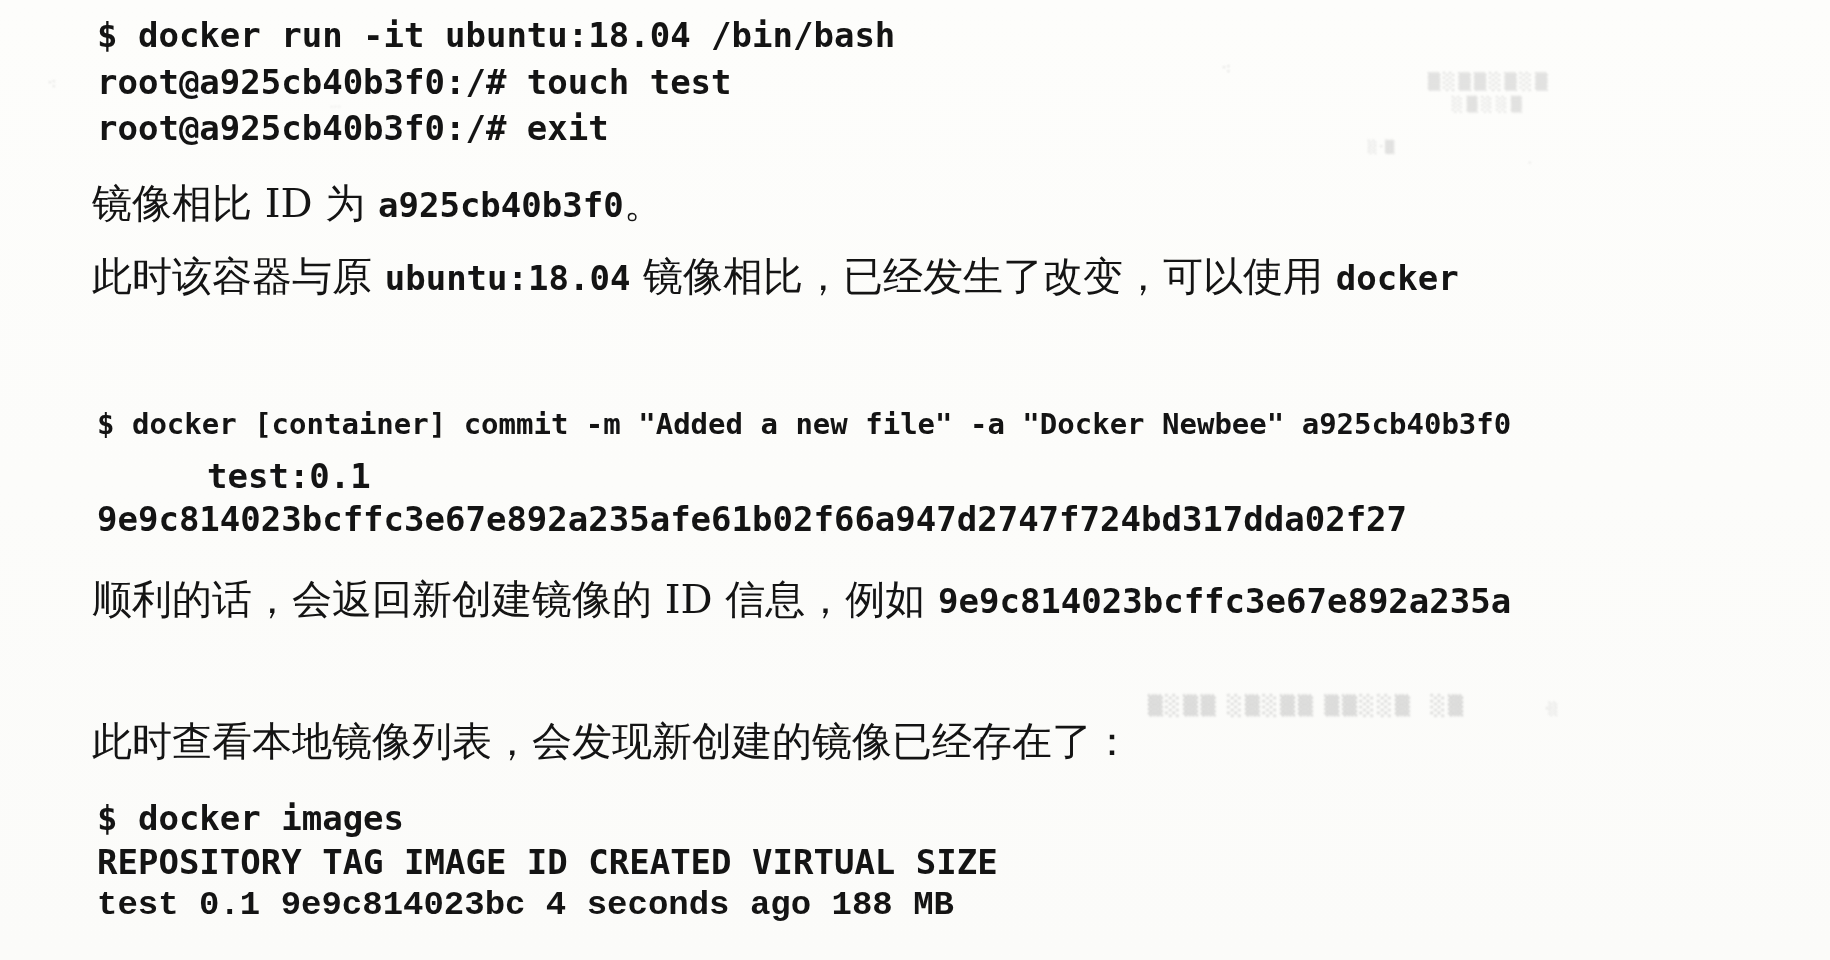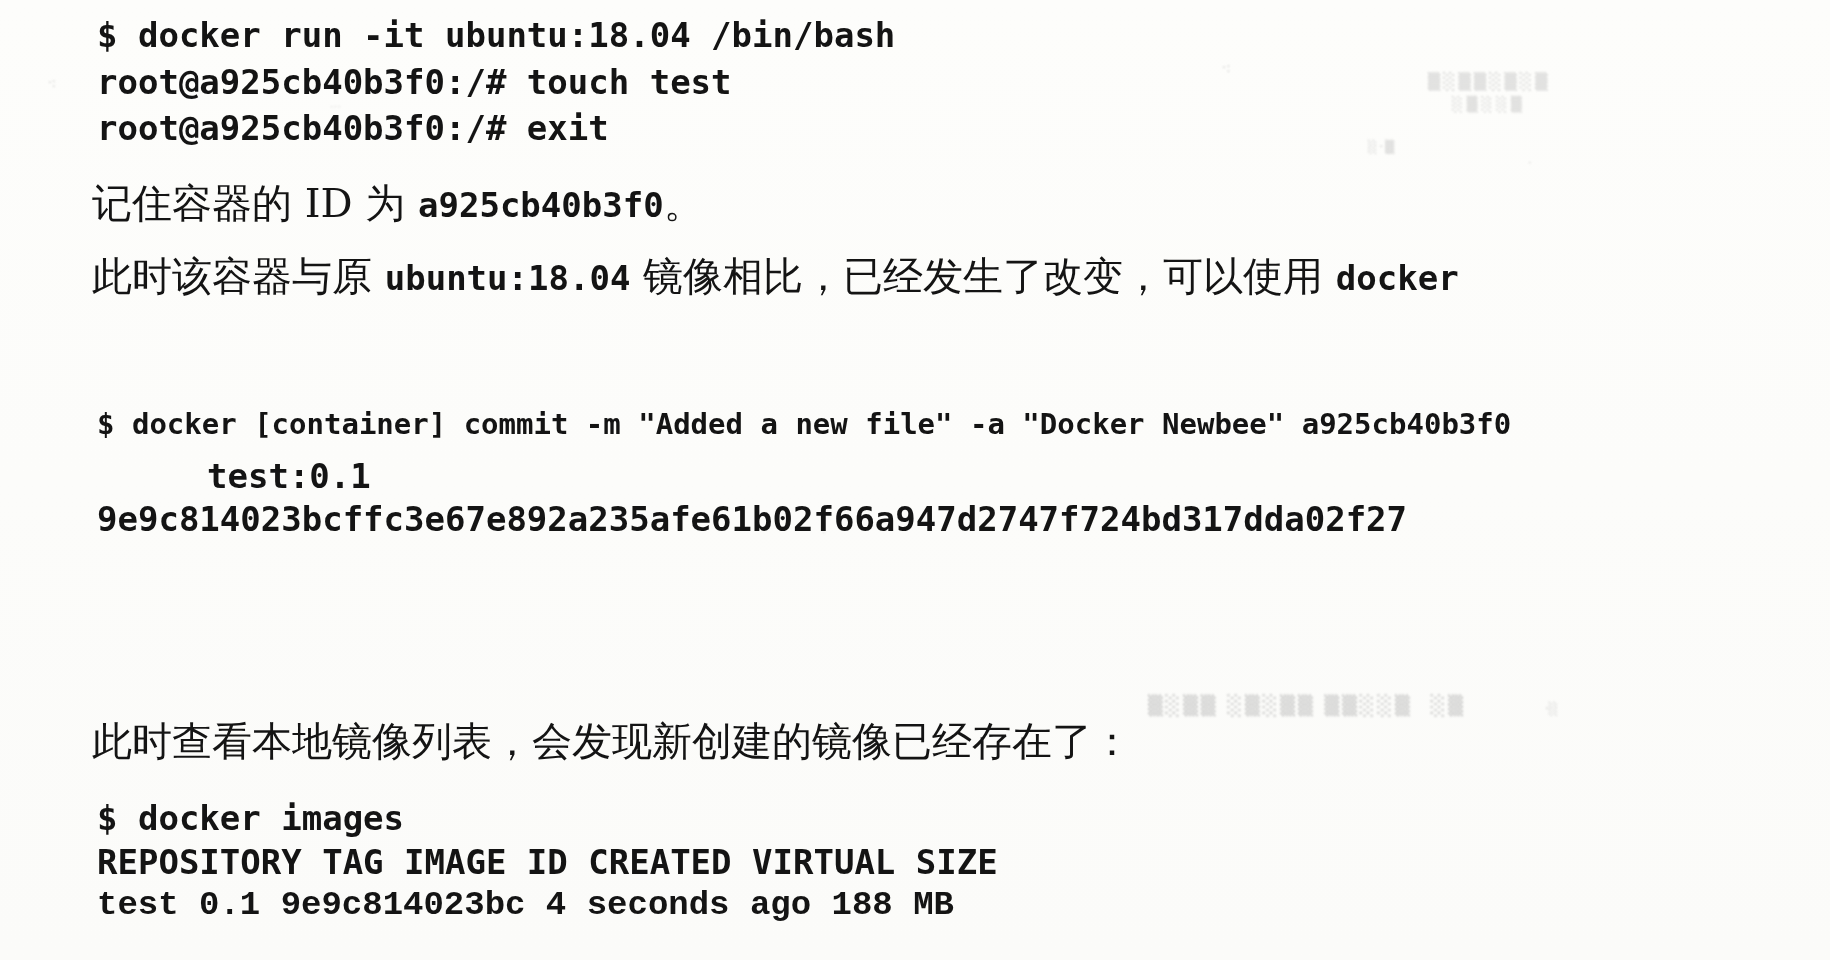--- a/index.html
+++ b/index.html
@@ -50,29 +50,30 @@
 </style>
 </head>
 <body>
 
 <div class="page">
 
   <div class="line mono" style="left:97px;top:15px;">$ docker run -it ubuntu:18.04 /bin/bash</div>
   <div class="line mono" style="left:97px;top:62px;">root@a925cb40b3f0:/# touch test</div>
   <div class="line mono" style="left:97px;top:108px;">root@a925cb40b3f0:/# exit</div>
 
-  <div class="line cjk" style="left:92px;top:176px;"><span>记住容器的 ID 为 </span><span class="code">a925cb40b3f0</span><span>。</span></div>
+  <div class="line cjk" style="left:92px;top:176px;"><span>镜像相比 ID 为 </span><span class="code">a925cb40b3f0</span><span>。</span></div>
 
   <div class="line cjk" style="left:92px;top:249px;"><span>此时该容器与原 </span><span class="code">ubuntu:18.04</span><span> 镜像相比，已经发生了改变，可以使用 </span><span class="code">docker</span></div>
 
 
   <div class="line mono-sm" style="left:97px;top:407px;">$ docker [container] commit -m "Added a new file" -a "Docker Newbee" a925cb40b3f0</div>
   <div class="line mono" style="left:207px;top:456px;">test:0.1</div>
   <div class="line mono" style="left:97px;top:499px;">9e9c814023bcffc3e67e892a235afe61b02f66a947d2747f724bd317dda02f27</div>
 
+  <div class="line cjk" style="left:92px;top:572px;"><span>顺利的话，会返回新创建镜像的 ID 信息，例如 </span><span class="code">9e9c814023bcffc3e67e892a235a</span></div>
 
 
   <div class="line cjk" style="left:92px;top:714px;"><span>此时查看本地镜像列表，会发现新创建的镜像已经存在了：</span></div>
 
   <div class="line mono" style="left:97px;top:798px;">$ docker images</div>
   <div class="line mono" style="left:97px;top:842px;">REPOSITORY TAG IMAGE ID CREATED VIRTUAL SIZE</div>
   <div class="line mono" style="left:97px;top:886px;font-family:Liberation Mono, monospace;">test 0.1 9e9c814023bc 4 seconds ago 188 MB</div>
 
   <span class="noise" style="left:1222px;top:60px;font-size:13px;">·:</span>
   <span class="noise" style="left:1428px;top:72px;font-size:16px;letter-spacing:3px;">▒░▒▒░▒░▒</span>

